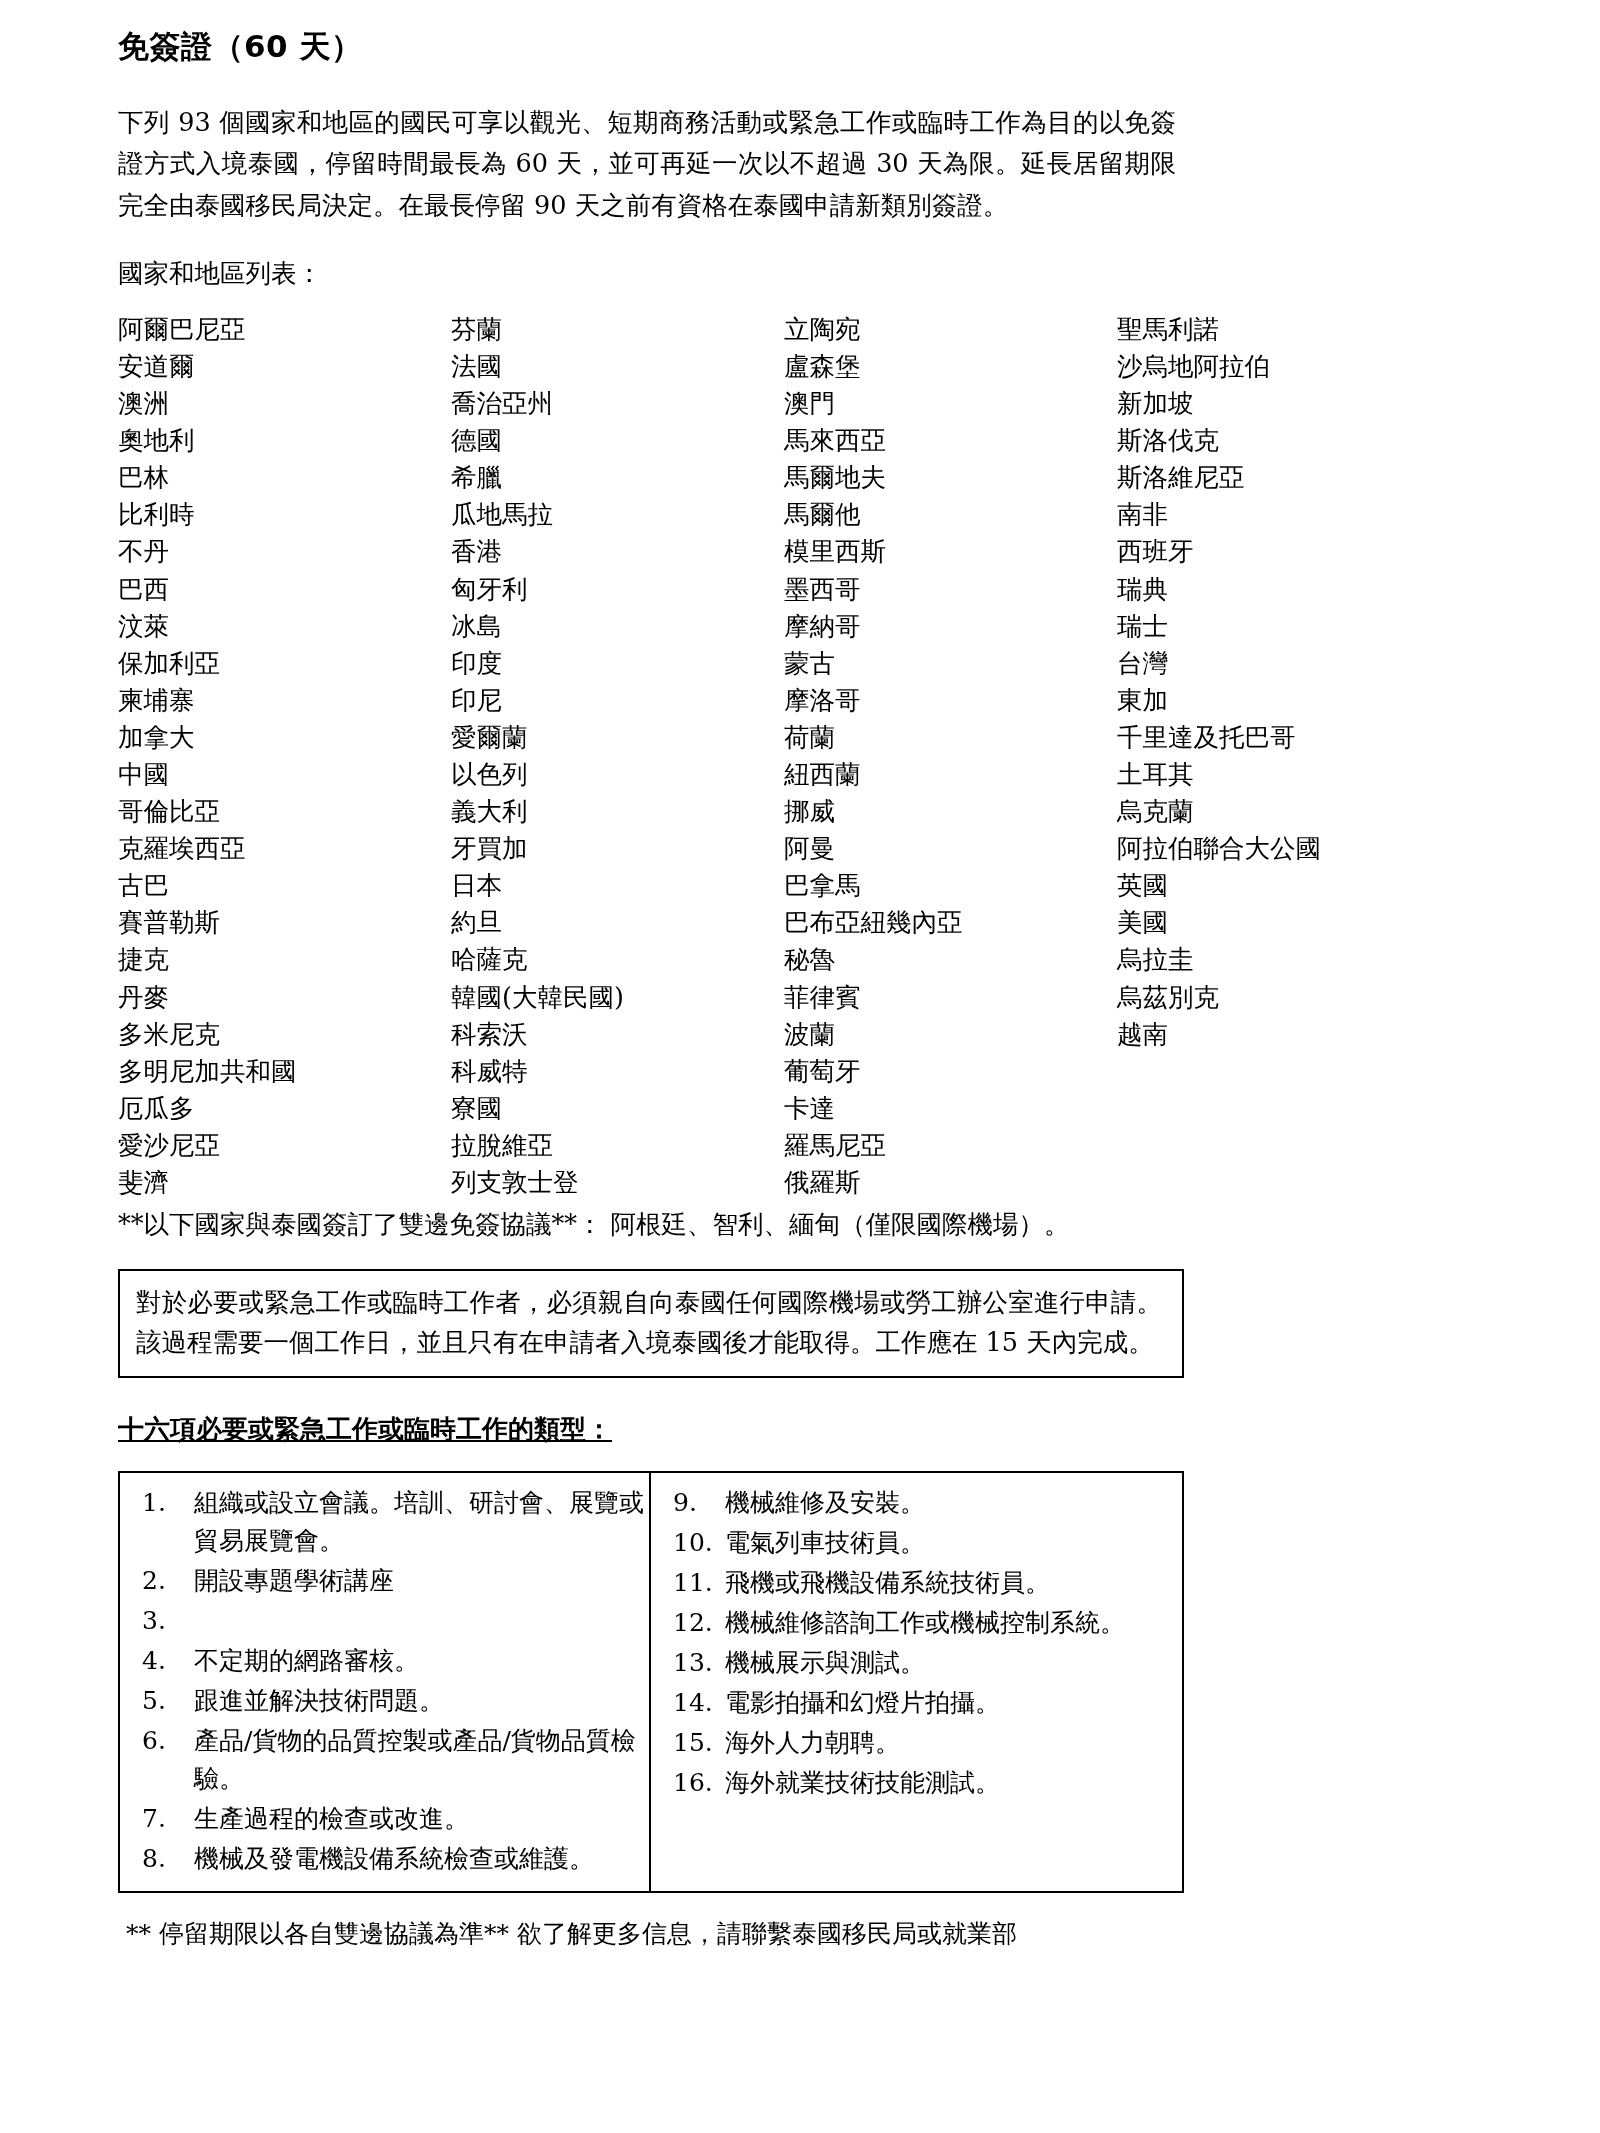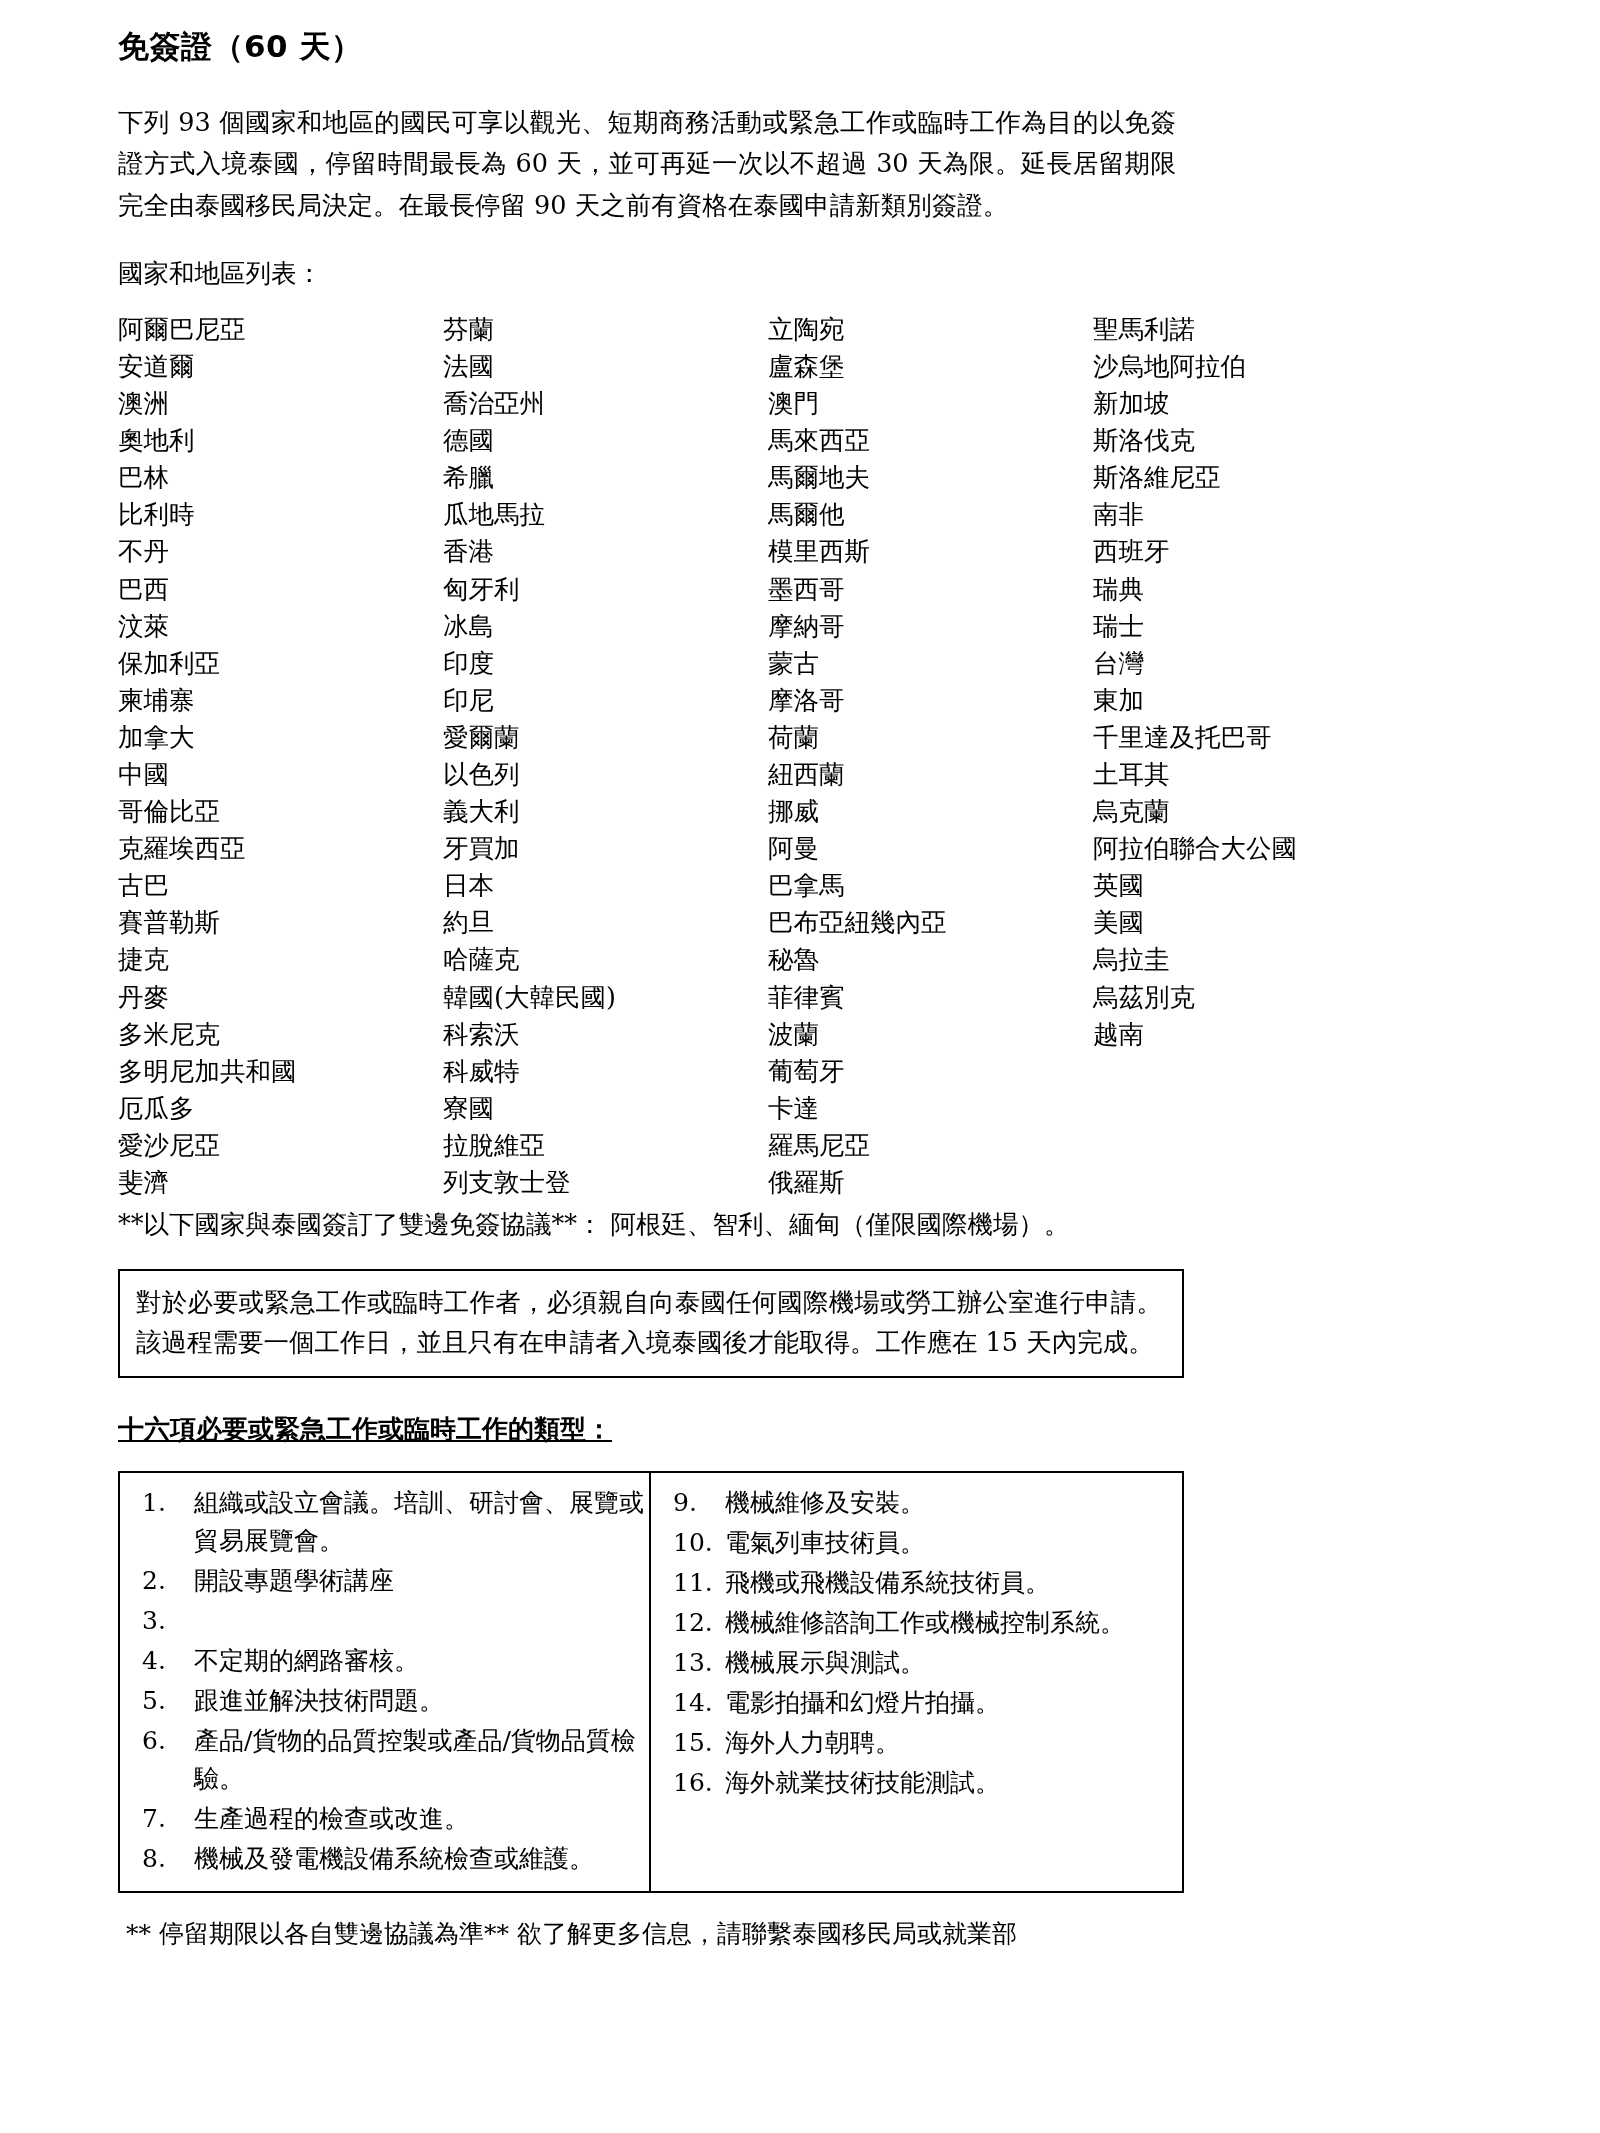--- a/index.html
+++ b/index.html
@@ -39,20 +39,21 @@
   .list-label {
     font-size: 25.5px;
     margin: 0 0 20px 0;
   }
   .country-grid {
     display: grid;
     grid-template-columns: 325px 325px 325px 1fr;
     row-gap: 0px;
     column-gap: 0px;
     margin: 0 0 4px 0;
+    gap: 8px;
   }
   .country-cell {
     font-size: 25.5px;
     line-height: 1.455;
     white-space: nowrap;
   }
   .bilateral {
     font-size: 25.5px;
     line-height: 1.5;
     margin: 4px 0 26px 0;

